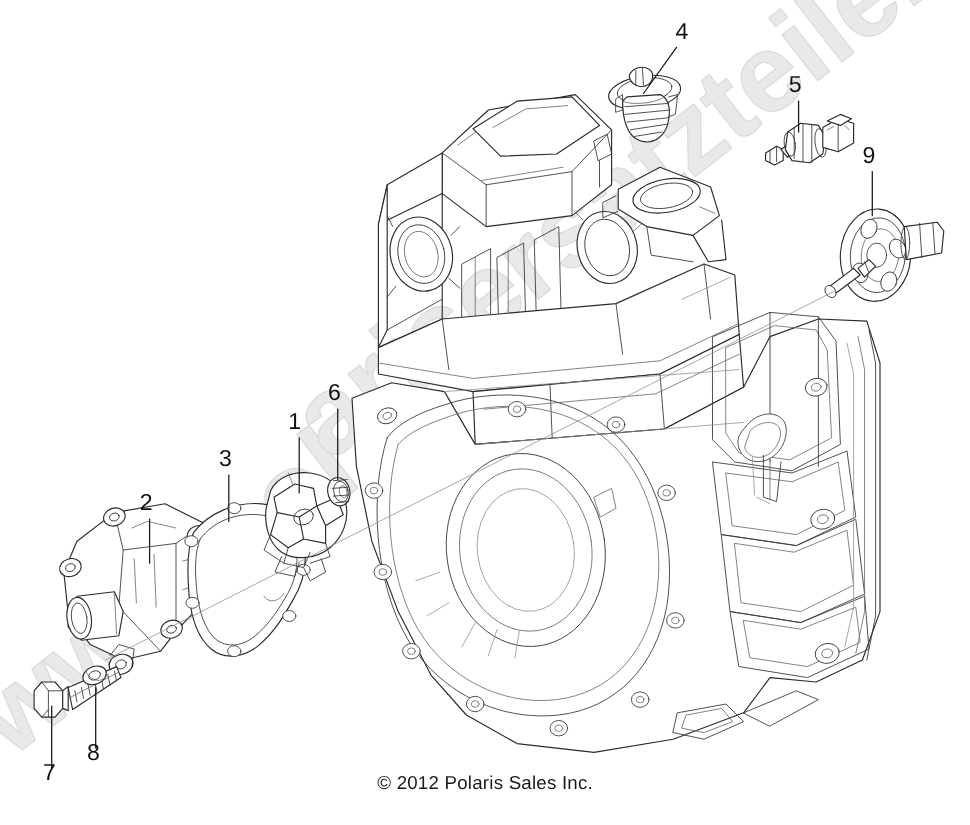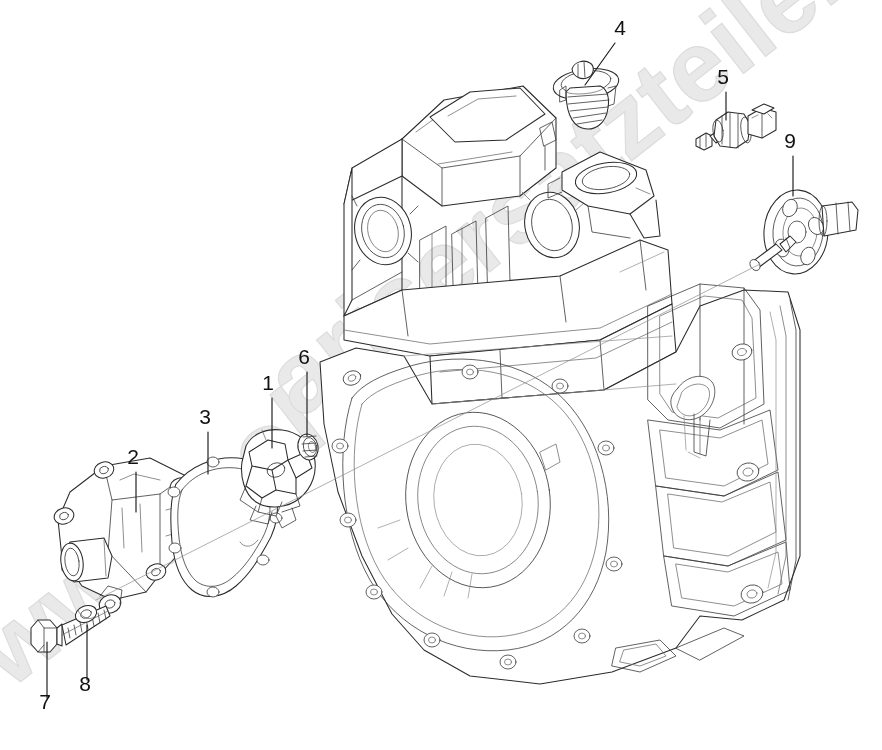--- a/index.html
+++ b/index.html
@@ -373,14 +373,15 @@
       <text class="num" x="85" y="691" text-anchor="middle">8</text>
     </g>
 
     <g>
       <line class="leader" x1="793" y1="156" x2="793" y2="196"></line>
       <text class="num" x="790" y="148" text-anchor="middle">9</text>
     </g>
 
   </svg>
 
+  <div id="copyright">© 2012 Polaris Sales Inc.</div>
 
 </div>
 
 </body></html>

